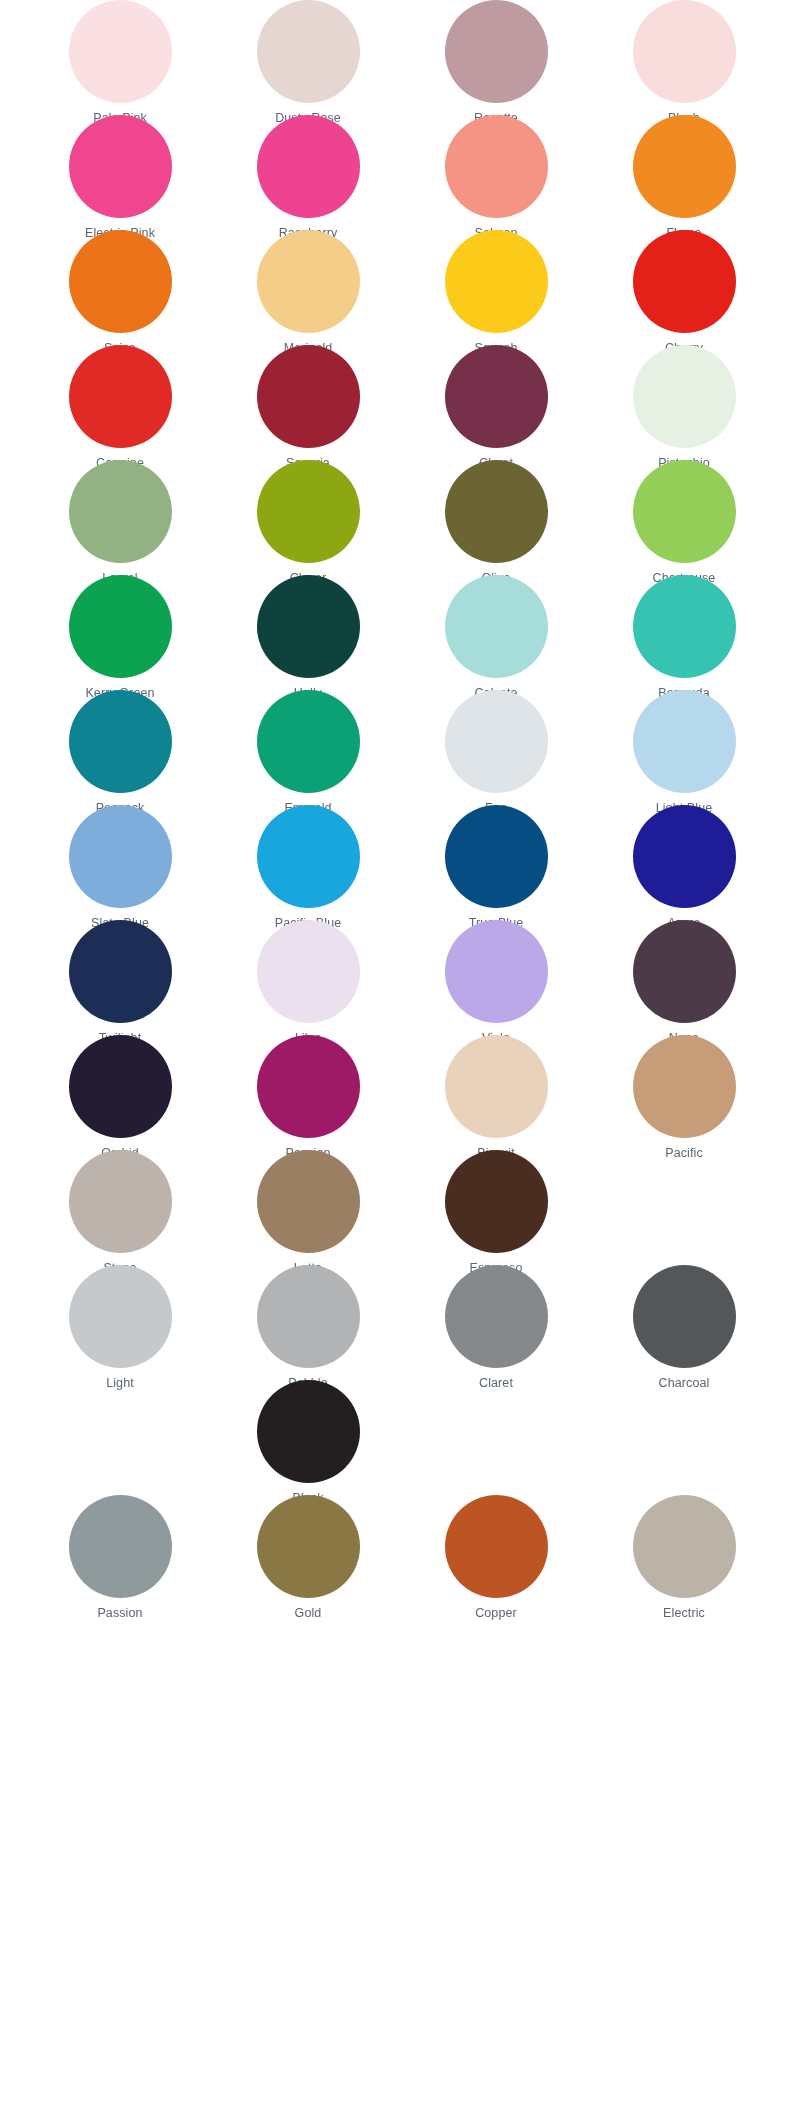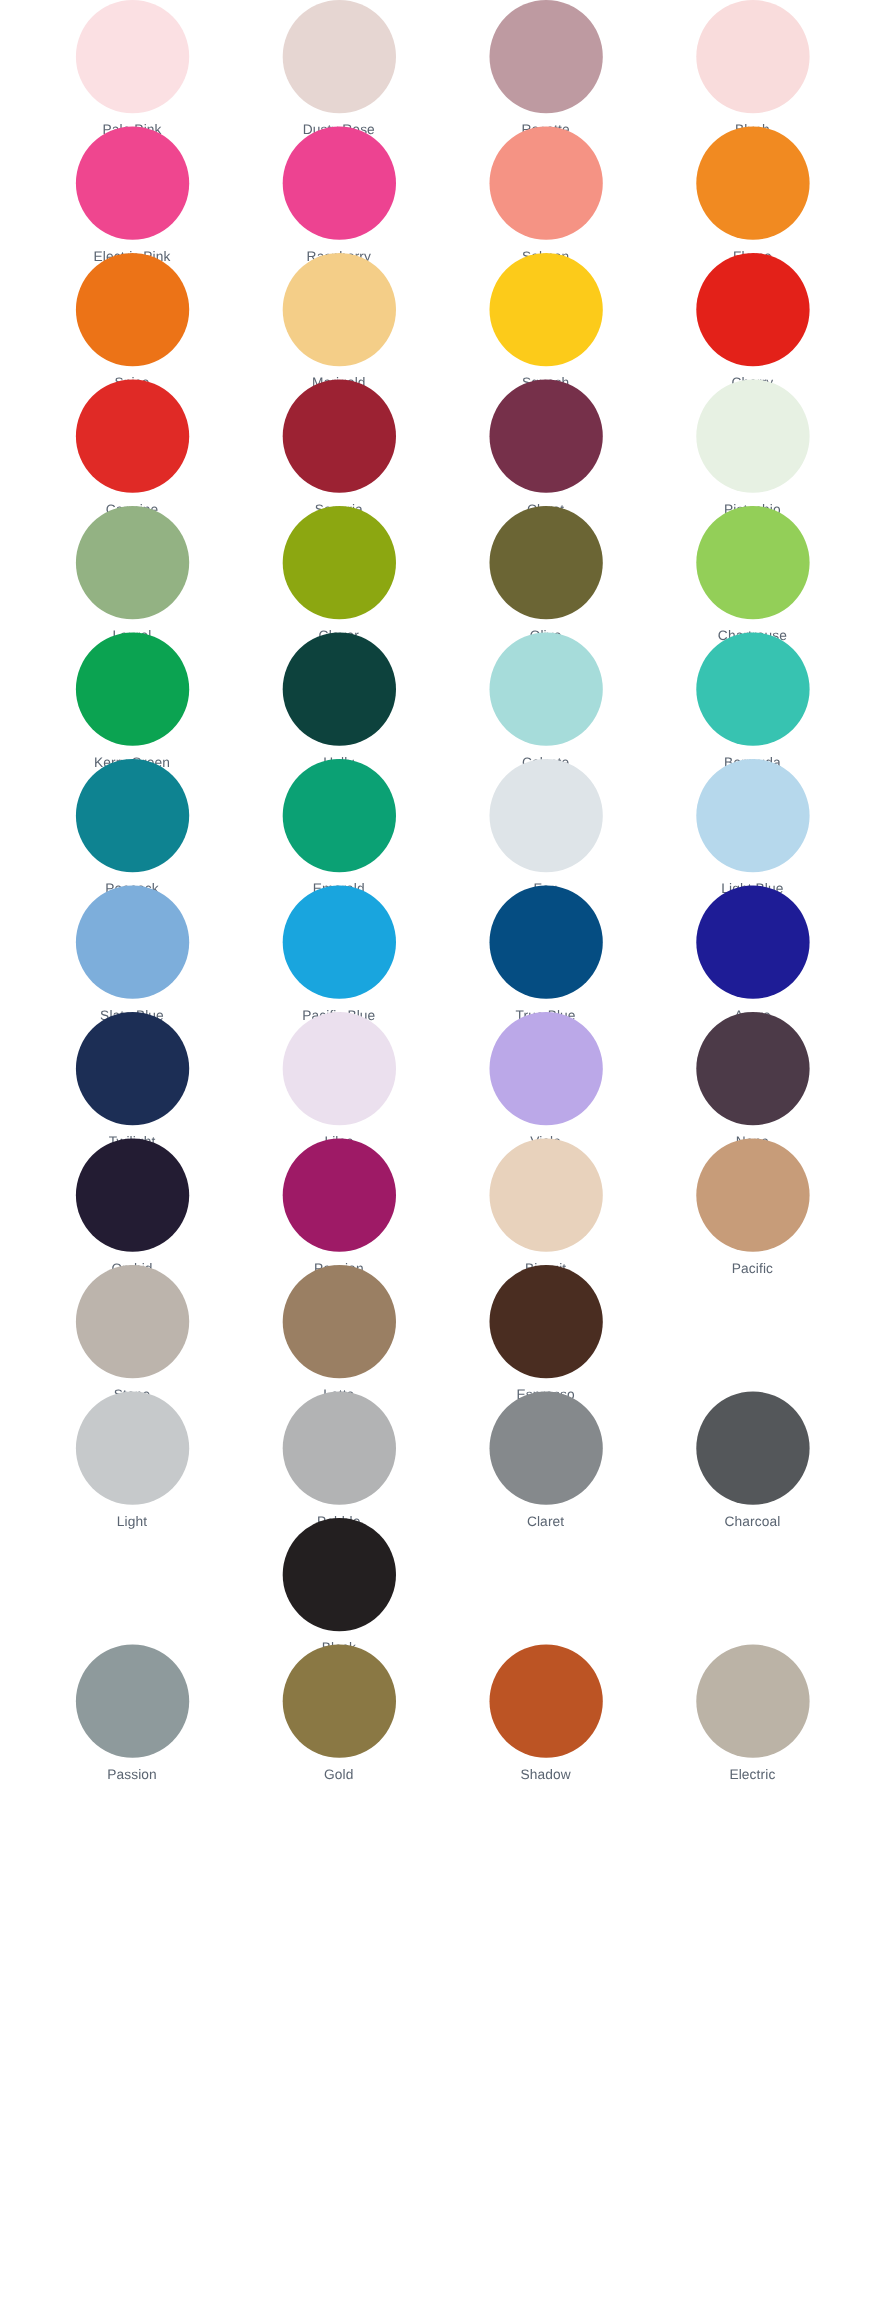--- a/index.html
+++ b/index.html
@@ -289,20 +289,20 @@
       <div class="swatch-cell first">
         <div class="swatch-circle" style="background: rgb(142, 154, 156);"></div>
         <div class="swatch-label">Passion</div>
       </div>
       <div class="swatch-cell">
         <div class="swatch-circle" style="background: rgb(138, 120, 68);"></div>
         <div class="swatch-label">Gold</div>
       </div>
       <div class="swatch-cell">
         <div class="swatch-circle" style="background: rgb(188, 84, 36);"></div>
-        <div class="swatch-label">Shadow</div>
+        <div class="swatch-label">Copper</div>
       </div>
       <div class="swatch-cell">
         <div class="swatch-circle" style="background: rgb(187, 179, 166);"></div>
         <div class="swatch-label">Electric</div>
       </div>
     </div>
   </div>
 
 </body></html>

